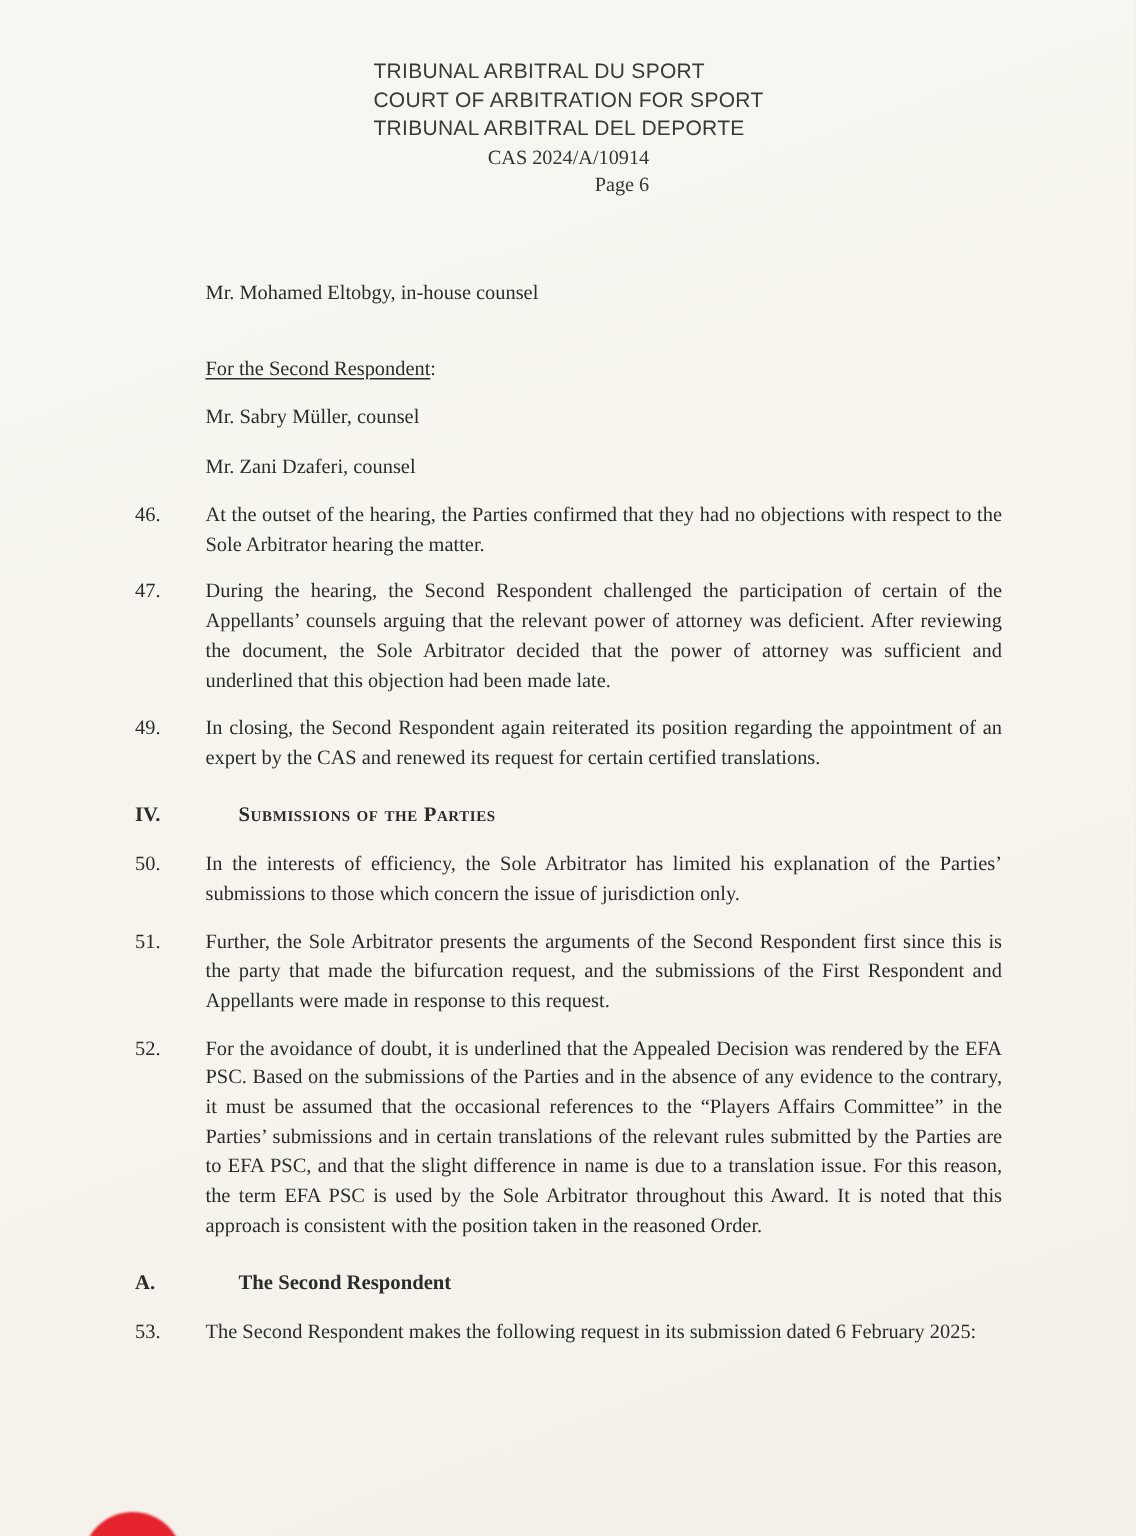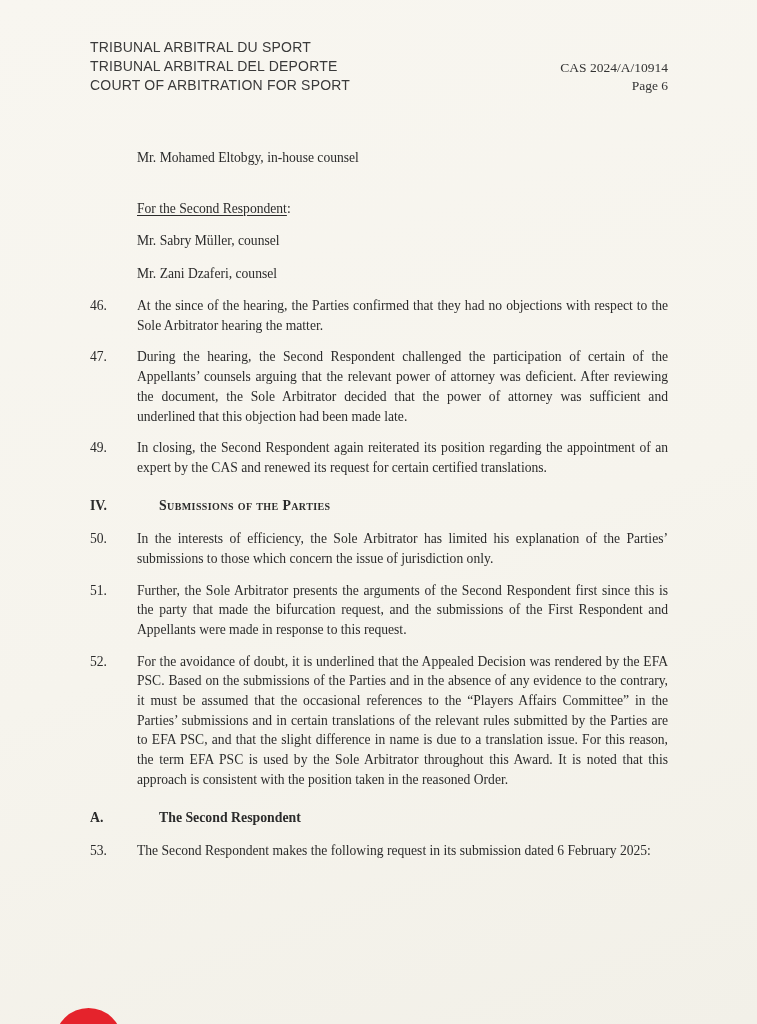--- a/index.html
+++ b/index.html
@@ -12,21 +12,21 @@
   .page {
     position: relative;
     width: 757px;
     height: 1024px;
     background: linear-gradient(160deg, #f8f6f0 0%, #f6f4ed 55%, #f2f0e8 100%);
     color: #2b2b2b;
     padding: 38px 89px 0 90px;
     overflow: hidden;
   }
   
-  .letterhead { display: flex; justify-content: space-between; align-items: flex-end; }
+  .letterhead { display: flex; justify-content: space-between; align-items: center; flex-direction: column; }
   .lh-left {
     font-family: "Liberation Sans", sans-serif;
     font-size: 14px;
     line-height: 19px;
     letter-spacing: 0.2px;
     color: #3a3a3a;
   }
   .lh-right {
     text-align: right;
     font-size: 13.5px;
@@ -82,39 +82,39 @@
   }
 </style>
 </head>
 <body>
 
 <div class="page">
 
   <header class="letterhead">
     <div class="lh-left">
       <div>TRIBUNAL ARBITRAL DU SPORT</div>
+      <div>COURT OF ARBITRATION FOR SPORT</div>
       <div>TRIBUNAL ARBITRAL DEL DEPORTE</div>
-      <div>COURT OF ARBITRATION FOR SPORT</div>
     </div>
     <div class="lh-right">
       <div>CAS 2024/A/10914</div>
       <div>Page 6</div>
     </div>
   </header>
 
   <section class="counsel-block">
     <p class="counsel-line first">Mr. Mohamed Eltobgy, in-house counsel</p>
     <p class="counsel-heading"><span class="underline">For the Second Respondent</span><span>:</span></p>
     <p class="counsel-line">Mr. Sabry Müller, counsel</p>
     <p class="counsel-line">Mr. Zani Dzaferi, counsel</p>
   </section>
 
   <div class="para">
     <span class="num">46.</span>
-    <span class="ptext">At the since of the hearing, the Parties confirmed that they had no objections with respect to the Sole Arbitrator hearing the matter.</span>
+    <span class="ptext">At the outset of the hearing, the Parties confirmed that they had no objections with respect to the Sole Arbitrator hearing the matter.</span>
   </div>
 
   <div class="para">
     <span class="num">47.</span>
     <span class="ptext">During the hearing, the Second Respondent challenged the participation of certain of the Appellants’ counsels arguing that the relevant power of attorney was deficient. After reviewing the document, the Sole Arbitrator decided that the power of attorney was sufficient and underlined that this objection had been made late.</span>
   </div>
 
 
   <div class="para">
     <span class="num">49.</span>

